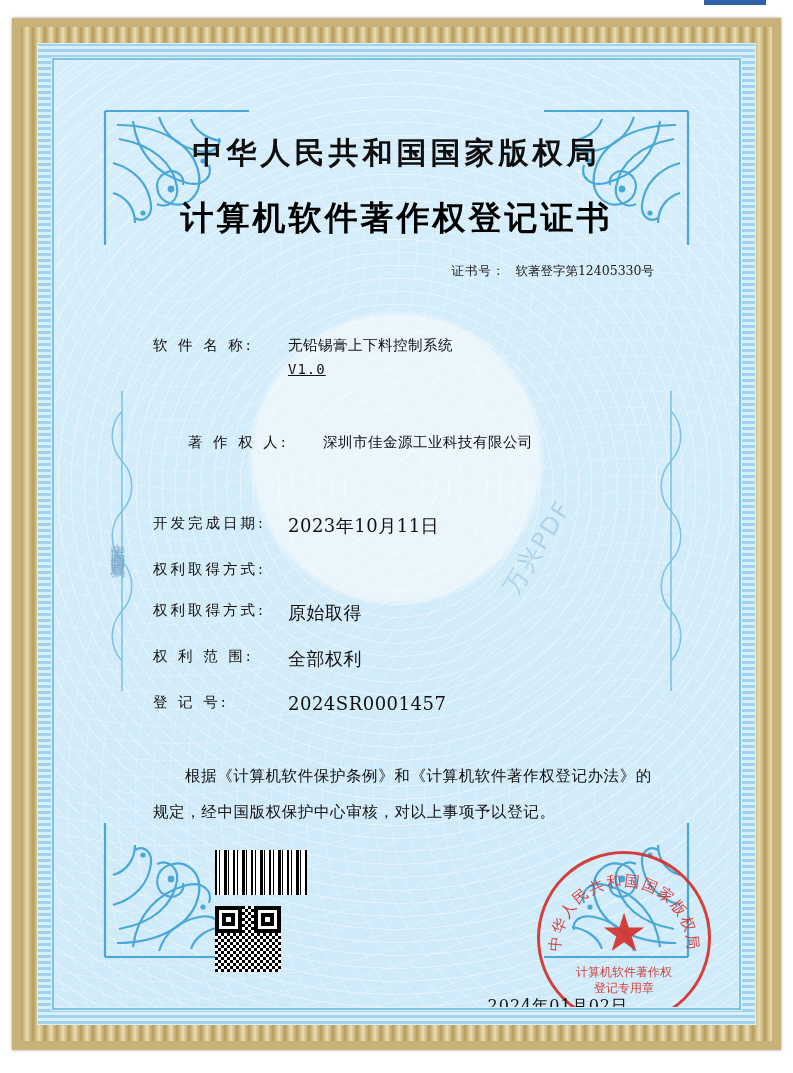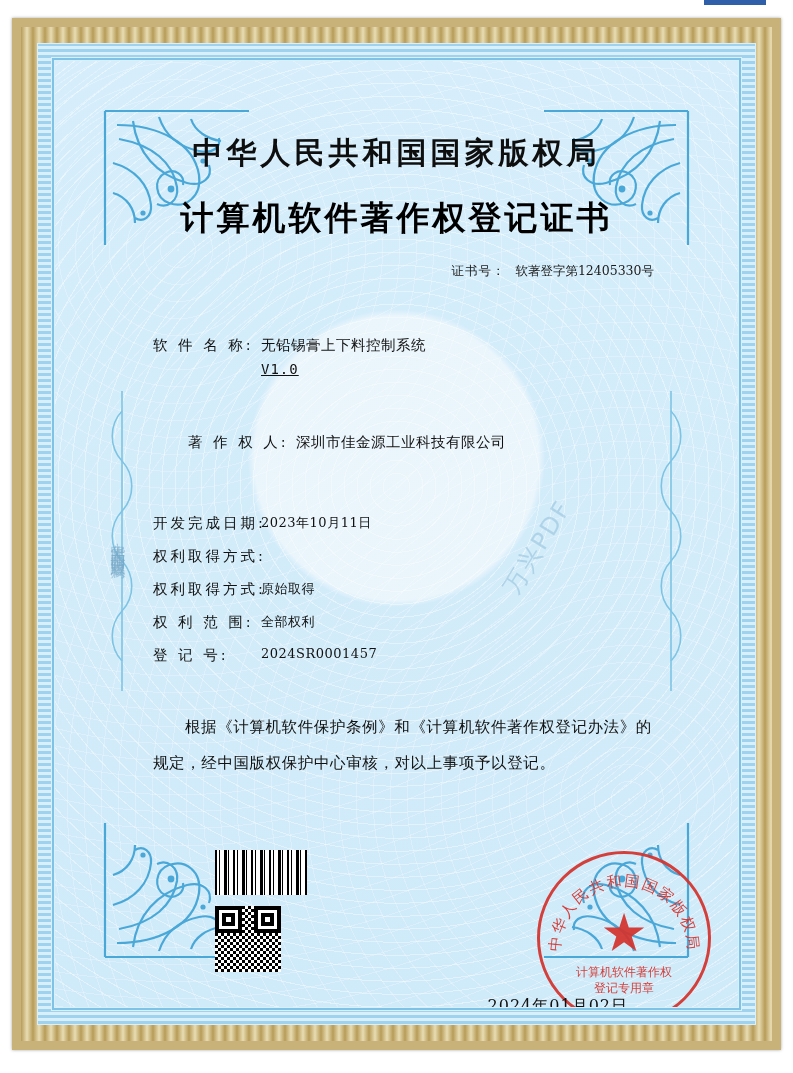--- a/index.html
+++ b/index.html
@@ -175,24 +175,25 @@
     font-size: 12.5px;
     color: #1a1a1a;
     font-family: "DejaVu Serif", serif;
   }
   .cert-no .lbl { letter-spacing: 1px; }
   .cert-no .val { margin-left: 10px; }
 
   .field {
     display: flex;
     align-items: flex-start;
-    margin-top: 14px;
+    margin-top: 22px;
     font-size: 14.5px;
     color: #111;
     font-family: "DejaVu Sans", sans-serif;
+    gap: 27px;
   }
   .field .label {
     width: 148px;
     flex: 0 0 148px;
     padding-left: 40px;
     box-sizing: border-box;
     letter-spacing: 3px;
     white-space: nowrap;
   }
   .field .value {
@@ -207,21 +208,21 @@
     letter-spacing: 1px;
     text-decoration: underline;
   }
 
   .group-1 { margin-top: 56px; }
   .group-2 { margin-top: 56px; padding-left: 35px; }
   .group-3 { margin-top: 62px; }
 
   .field.mono .value {
     font-family: "DejaVu Serif", serif;
-    font-size: 13px;
+    font-size: 18px;
   }
 
   .statement {
     margin-top: 44px;
     padding: 0 28px 0 40px;
     font-size: 15.5px;
     line-height: 36px;
     color: #111;
     font-family: "DejaVu Serif", serif;
     letter-spacing: 0.6px;

